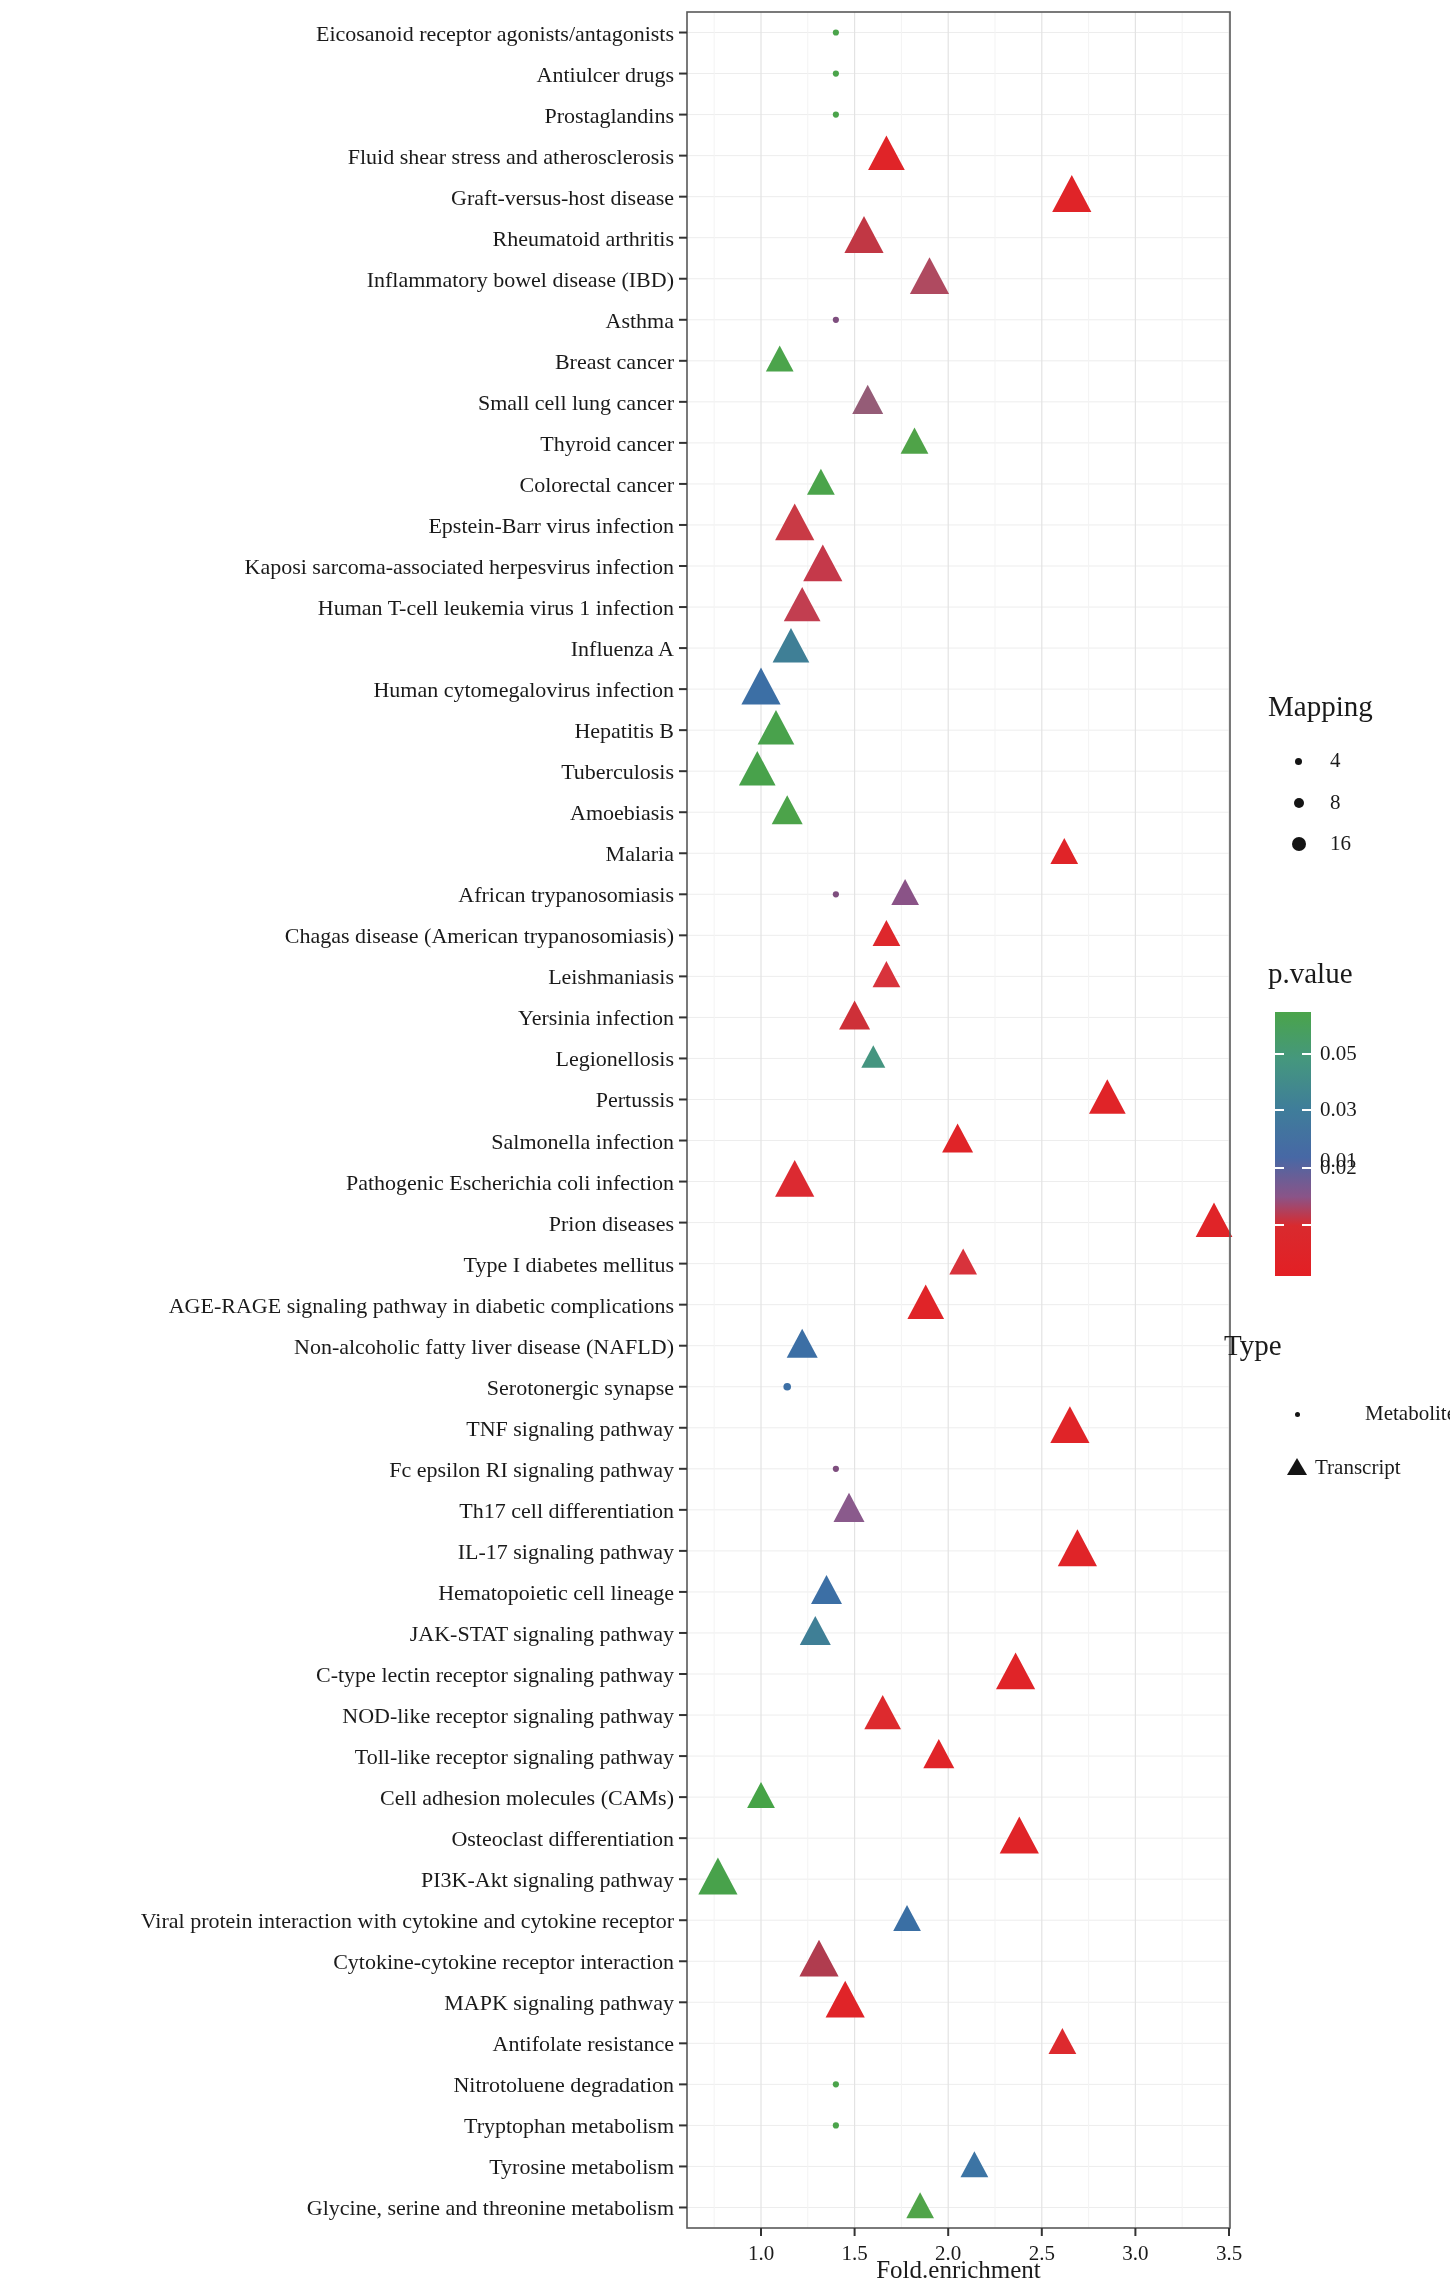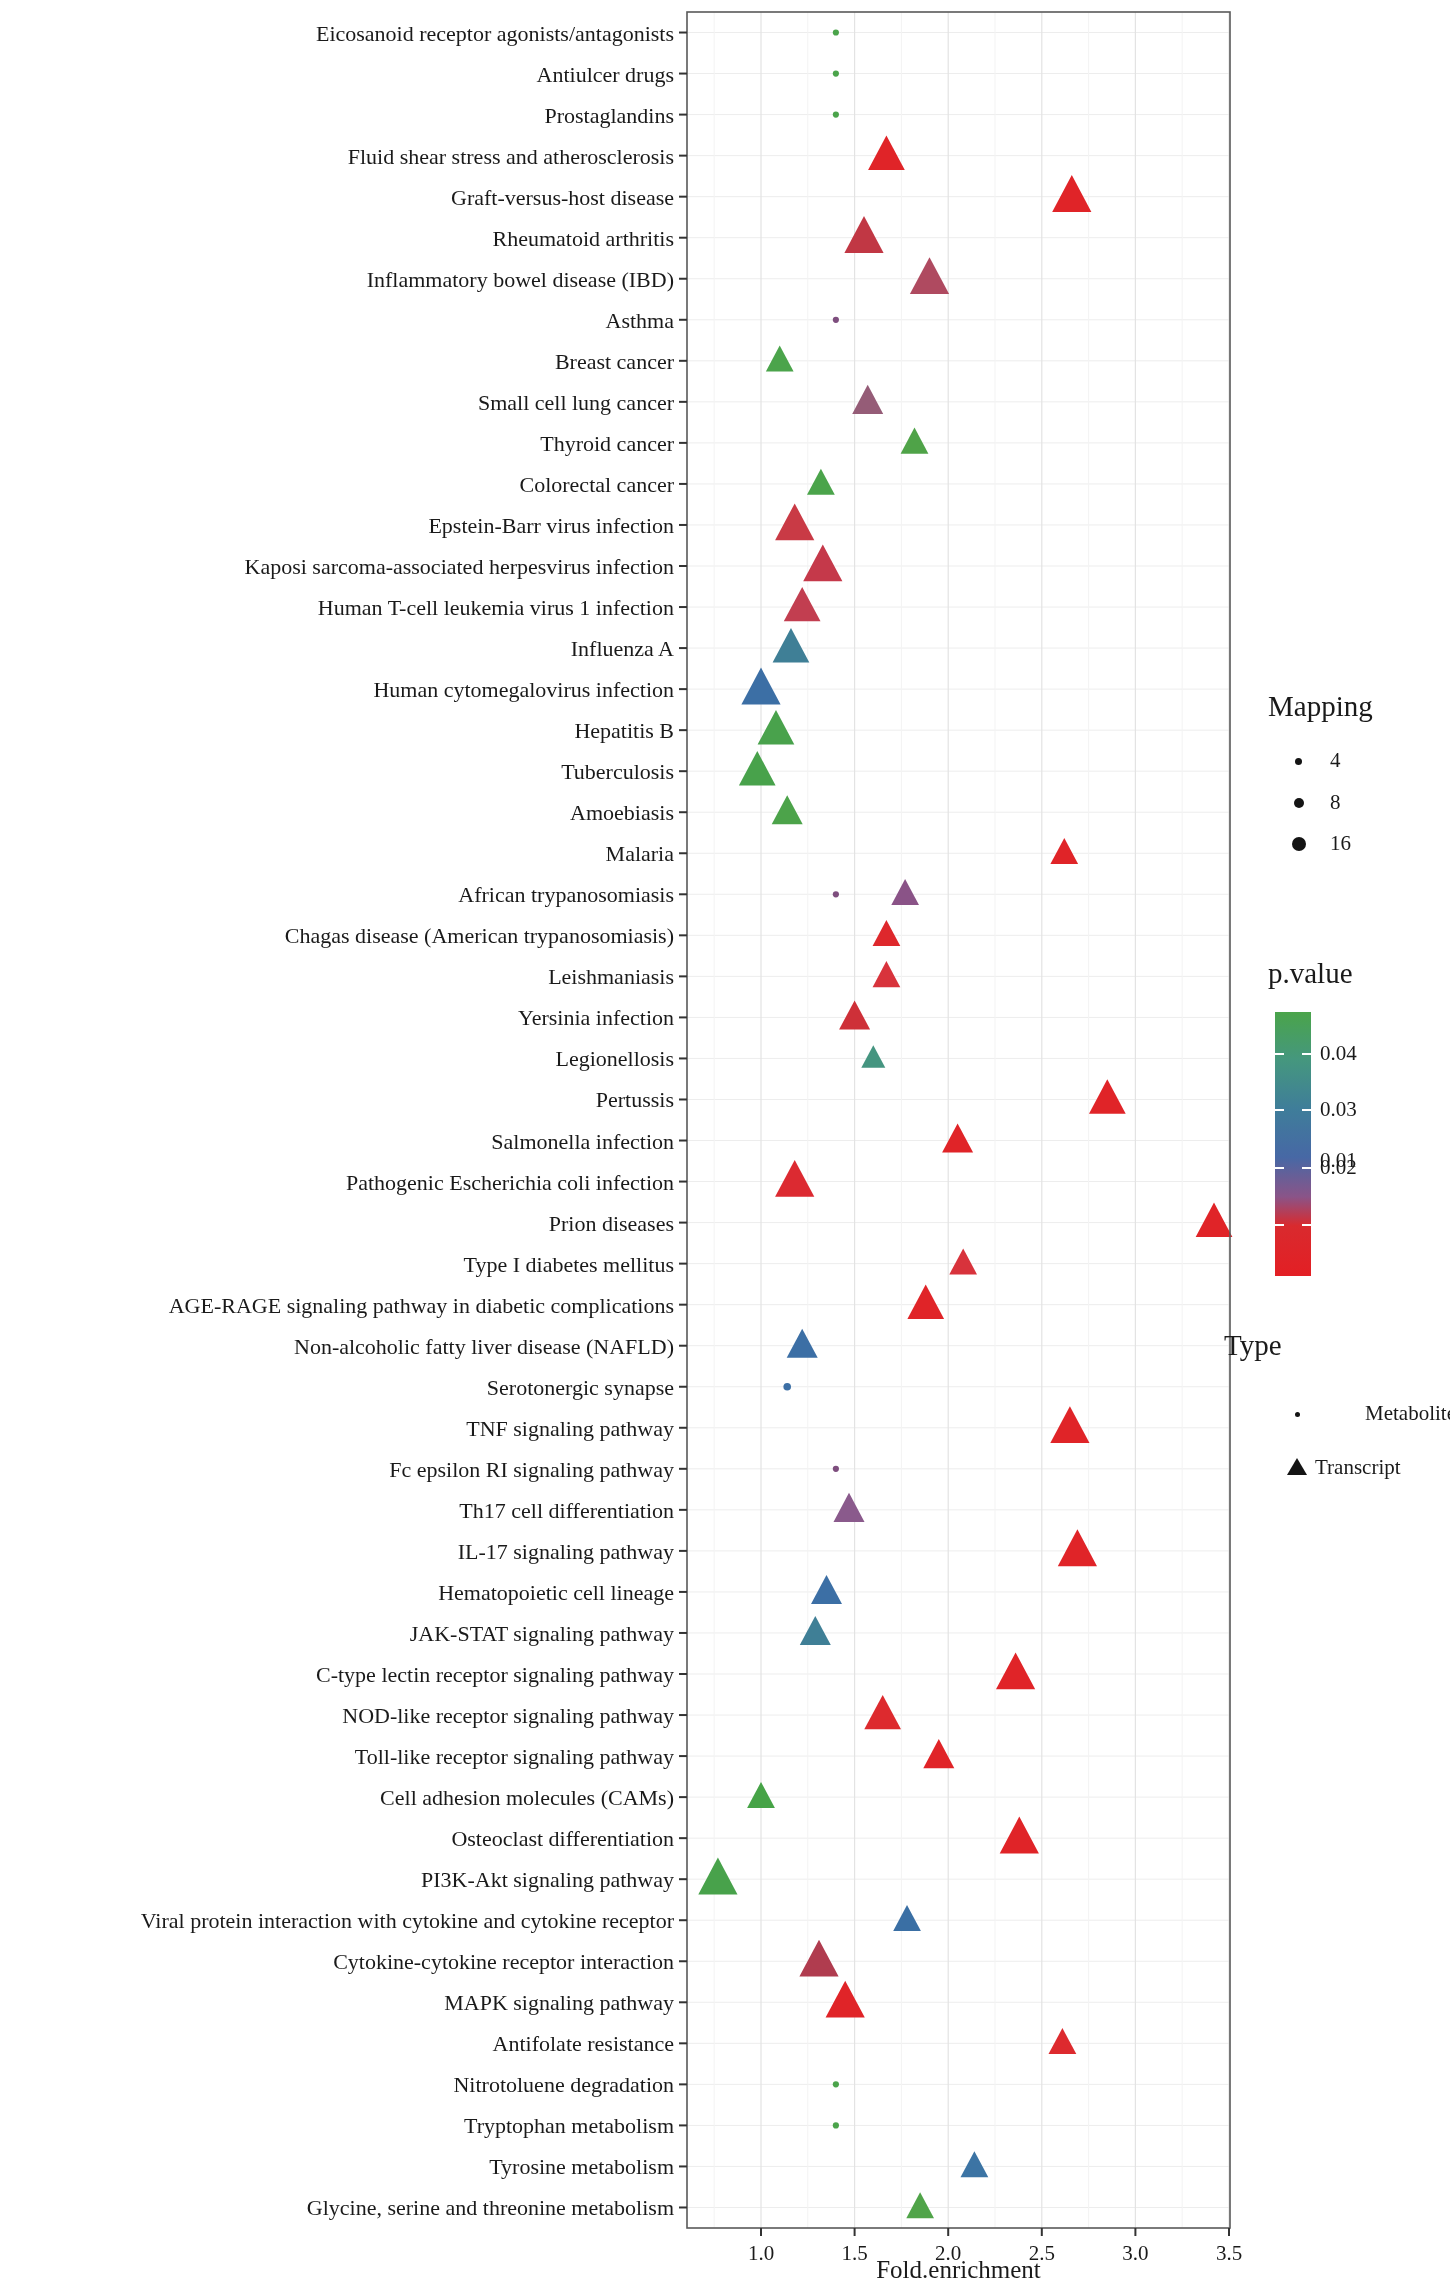--- a/index.html
+++ b/index.html
@@ -294,21 +294,21 @@
     <div class="legend-title" style="left:1256px;top:957px">p.value</div>
     <div class="pbar"></div>
     <span class="pbar-tick" style="left:1263px;top:1053px"></span>
     <span class="pbar-tick" style="left:1290px;top:1053px"></span>
     <span class="pbar-tick" style="left:1263px;top:1109px"></span>
     <span class="pbar-tick" style="left:1290px;top:1109px"></span>
     <span class="pbar-tick" style="left:1263px;top:1167px"></span>
     <span class="pbar-tick" style="left:1290px;top:1167px"></span>
     <span class="pbar-tick" style="left:1263px;top:1224px"></span>
     <span class="pbar-tick" style="left:1290px;top:1224px"></span>
-    <div class="legend-label" style="left:1308px;top:1041px">0.04</div>
+    <div class="legend-label" style="left:1308px;top:1041px">0.05</div>
     <div class="legend-label" style="left:1308px;top:1097px">0.03</div>
     <div class="legend-label" style="left:1308px;top:1155px">0.02</div>
     <div class="legend-label" style="left:1308px;top:1148px">0.01</div>
 
     <div class="legend-title" style="left:1212px;top:1329px">Type</div>
     <span class="ldot" style="left:1283px;top:1412px;width:5px;height:5px"></span>
     <div class="legend-label" style="left:1353px;top:1401px">Metabolite</div>
     <span class="tri-icon" style="left:1275px;top:1458px"></span>
     <div class="legend-label" style="left:1303px;top:1455px">Transcript</div>
 

